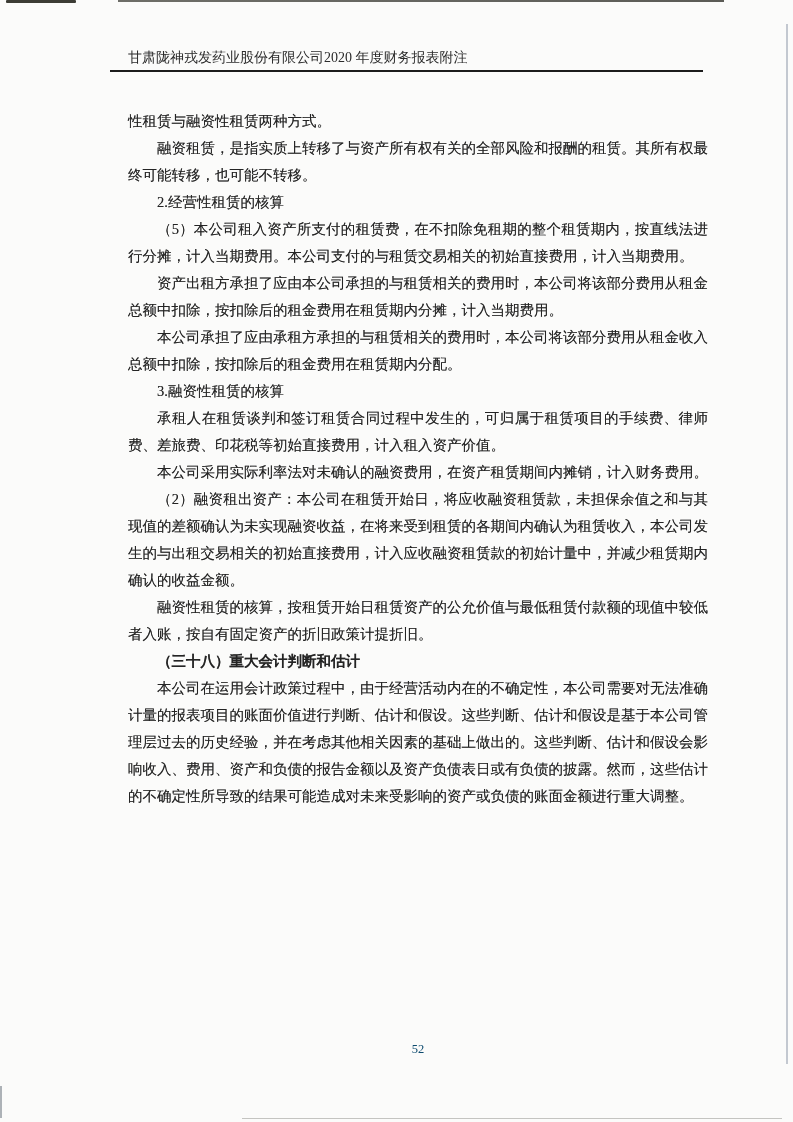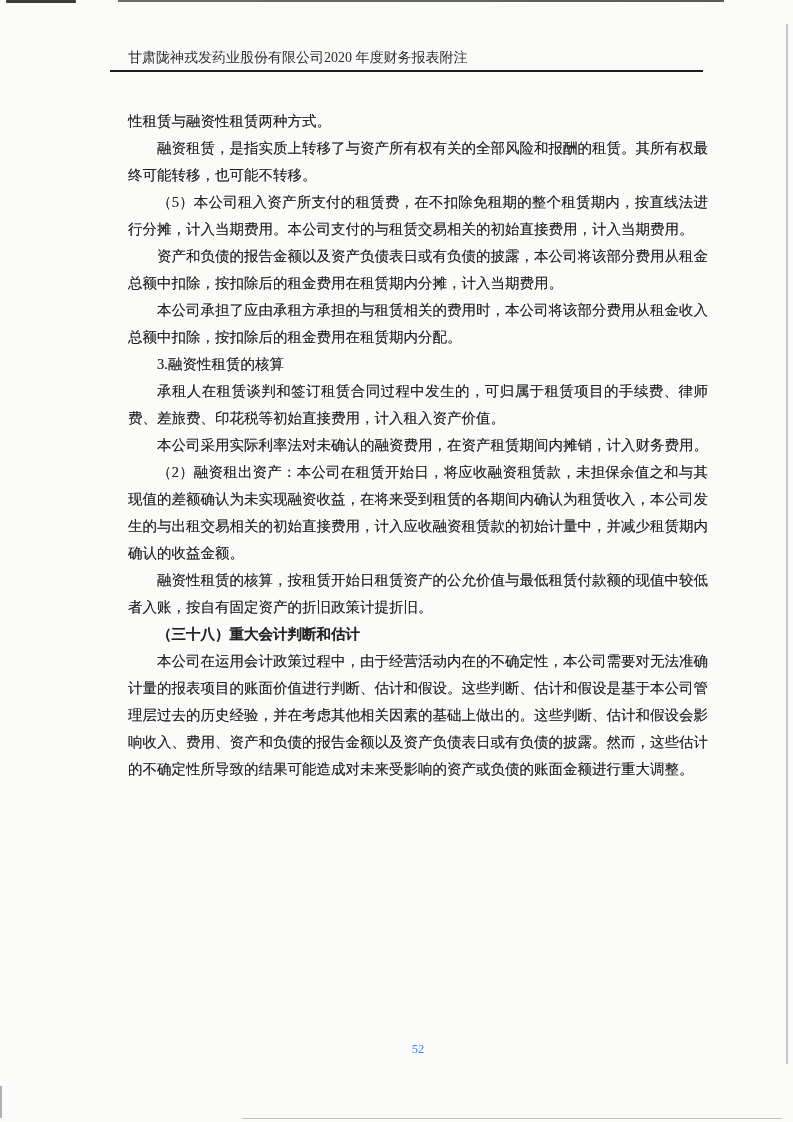--- a/index.html
+++ b/index.html
@@ -69,21 +69,21 @@
     text-indent: 0;
   }
   .content p.bold {
     font-weight: bold;
   }
 
   
   .footer {
     position: absolute; top: 1042px; left: 128px; width: 580px;
     text-align: center;
-    font-size: 12.5px; color: #3b82f6;
+    font-size: 12.5px; color: #0c4a6e;
   }
 </style>
 </head>
 <body>
 
 <div class="page">
 
   <div class="edge-top-a"></div>
   <div class="edge-top-b"></div>
   <div class="edge-right"></div>
@@ -92,22 +92,23 @@
 
   <div class="header">
     <span>甘肃陇神戎发药业股份有限公司</span>
     <span>2020 年度财务报表附注</span>
   </div>
   <div class="header-rule"></div>
 
   <div class="content">
     <p class="noindent">性租赁与融资性租赁两种方式。</p>
     <p>融资租赁，是指实质上转移了与资产所有权有关的全部风险和报酬的租赁。其所有权最终可能转移，也可能不转移。</p>
+    <p>2.经营性租赁的核算</p>
     <p>（5）本公司租入资产所支付的租赁费，在不扣除免租期的整个租赁期内，按直线法进行分摊，计入当期费用。本公司支付的与租赁交易相关的初始直接费用，计入当期费用。</p>
-    <p>资产和负债的报告金额以及资产负债表日或有负债的披露，本公司将该部分费用从租金总额中扣除，按扣除后的租金费用在租赁期内分摊，计入当期费用。</p>
+    <p>资产出租方承担了应由本公司承担的与租赁相关的费用时，本公司将该部分费用从租金总额中扣除，按扣除后的租金费用在租赁期内分摊，计入当期费用。</p>
     <p>本公司承担了应由承租方承担的与租赁相关的费用时，本公司将该部分费用从租金收入总额中扣除，按扣除后的租金费用在租赁期内分配。</p>
     <p>3.融资性租赁的核算</p>
     <p>承租人在租赁谈判和签订租赁合同过程中发生的，可归属于租赁项目的手续费、律师费、差旅费、印花税等初始直接费用，计入租入资产价值。</p>
     <p>本公司采用实际利率法对未确认的融资费用，在资产租赁期间内摊销，计入财务费用。</p>
     <p>（2）融资租出资产：本公司在租赁开始日，将应收融资租赁款，未担保余值之和与其现值的差额确认为未实现融资收益，在将来受到租赁的各期间内确认为租赁收入，本公司发生的与出租交易相关的初始直接费用，计入应收融资租赁款的初始计量中，并减少租赁期内确认的收益金额。</p>
     <p>融资性租赁的核算，按租赁开始日租赁资产的公允价值与最低租赁付款额的现值中较低者入账，按自有固定资产的折旧政策计提折旧。</p>
     <p class="bold">（三十八）重大会计判断和估计</p>
     <p>本公司在运用会计政策过程中，由于经营活动内在的不确定性，本公司需要对无法准确计量的报表项目的账面价值进行判断、估计和假设。这些判断、估计和假设是基于本公司管理层过去的历史经验，并在考虑其他相关因素的基础上做出的。这些判断、估计和假设会影响收入、费用、资产和负债的报告金额以及资产负债表日或有负债的披露。然而，这些估计的不确定性所导致的结果可能造成对未来受影响的资产或负债的账面金额进行重大调整。</p>
   </div>
 

